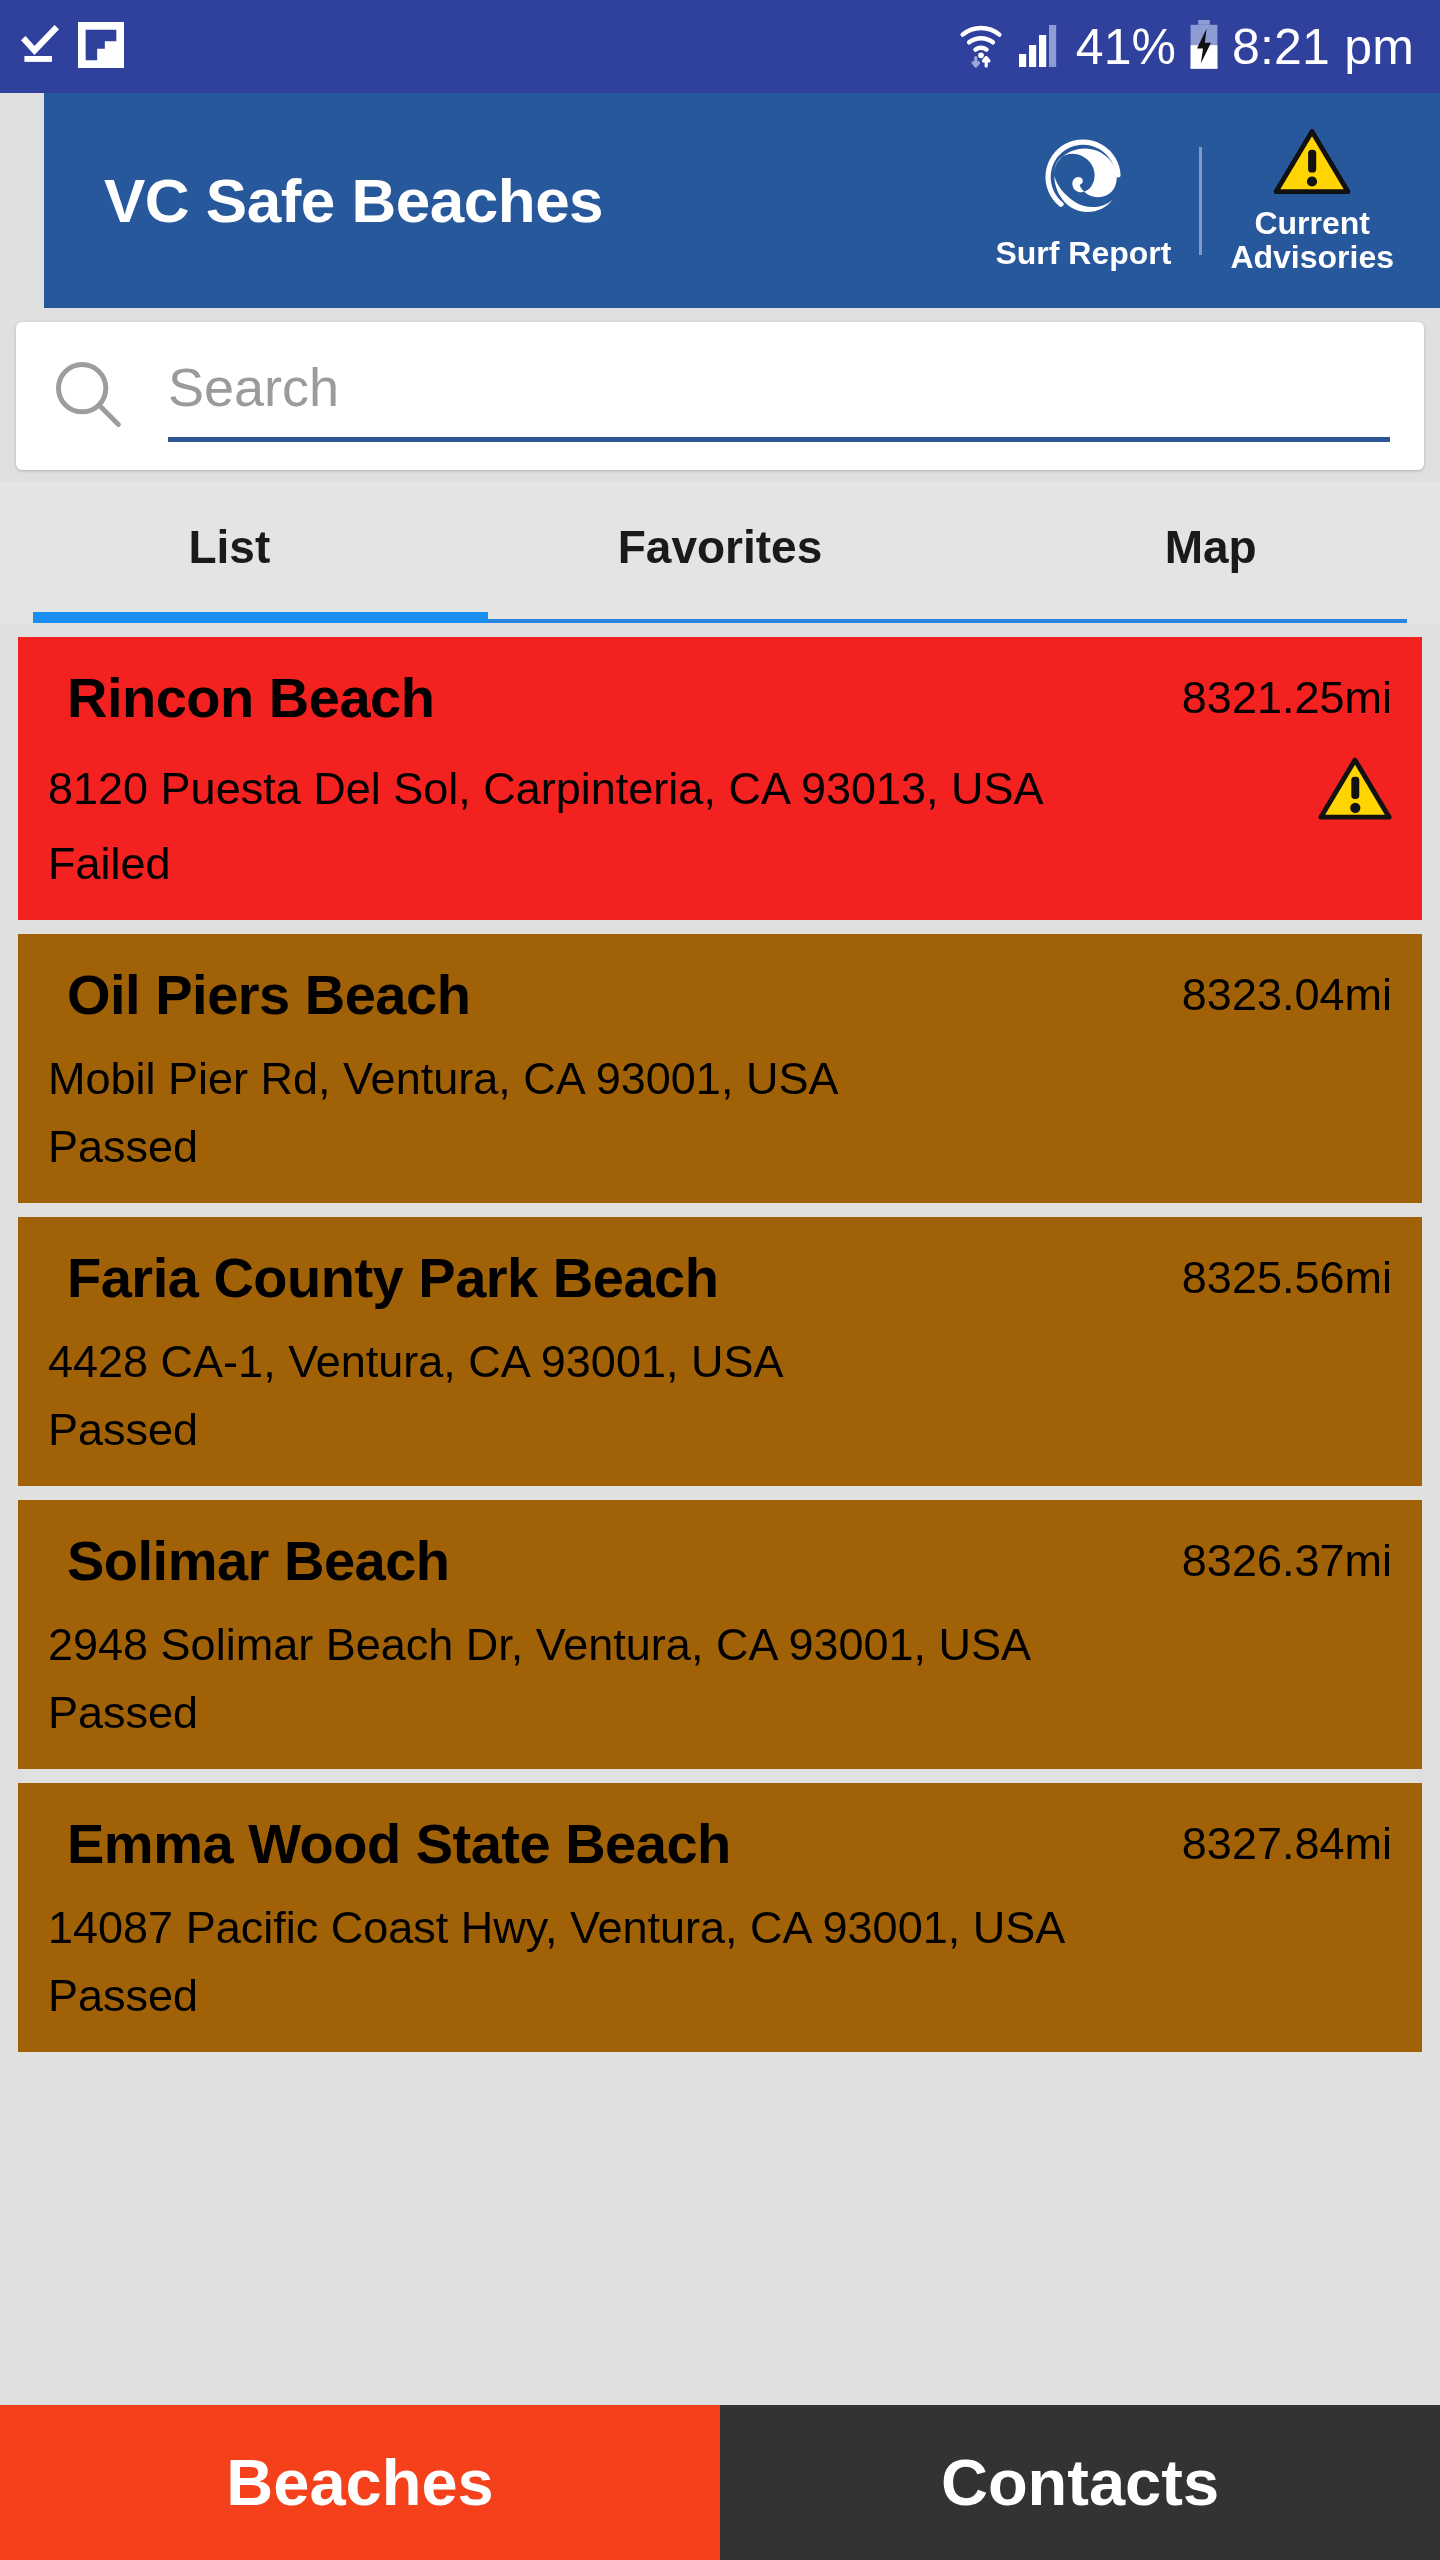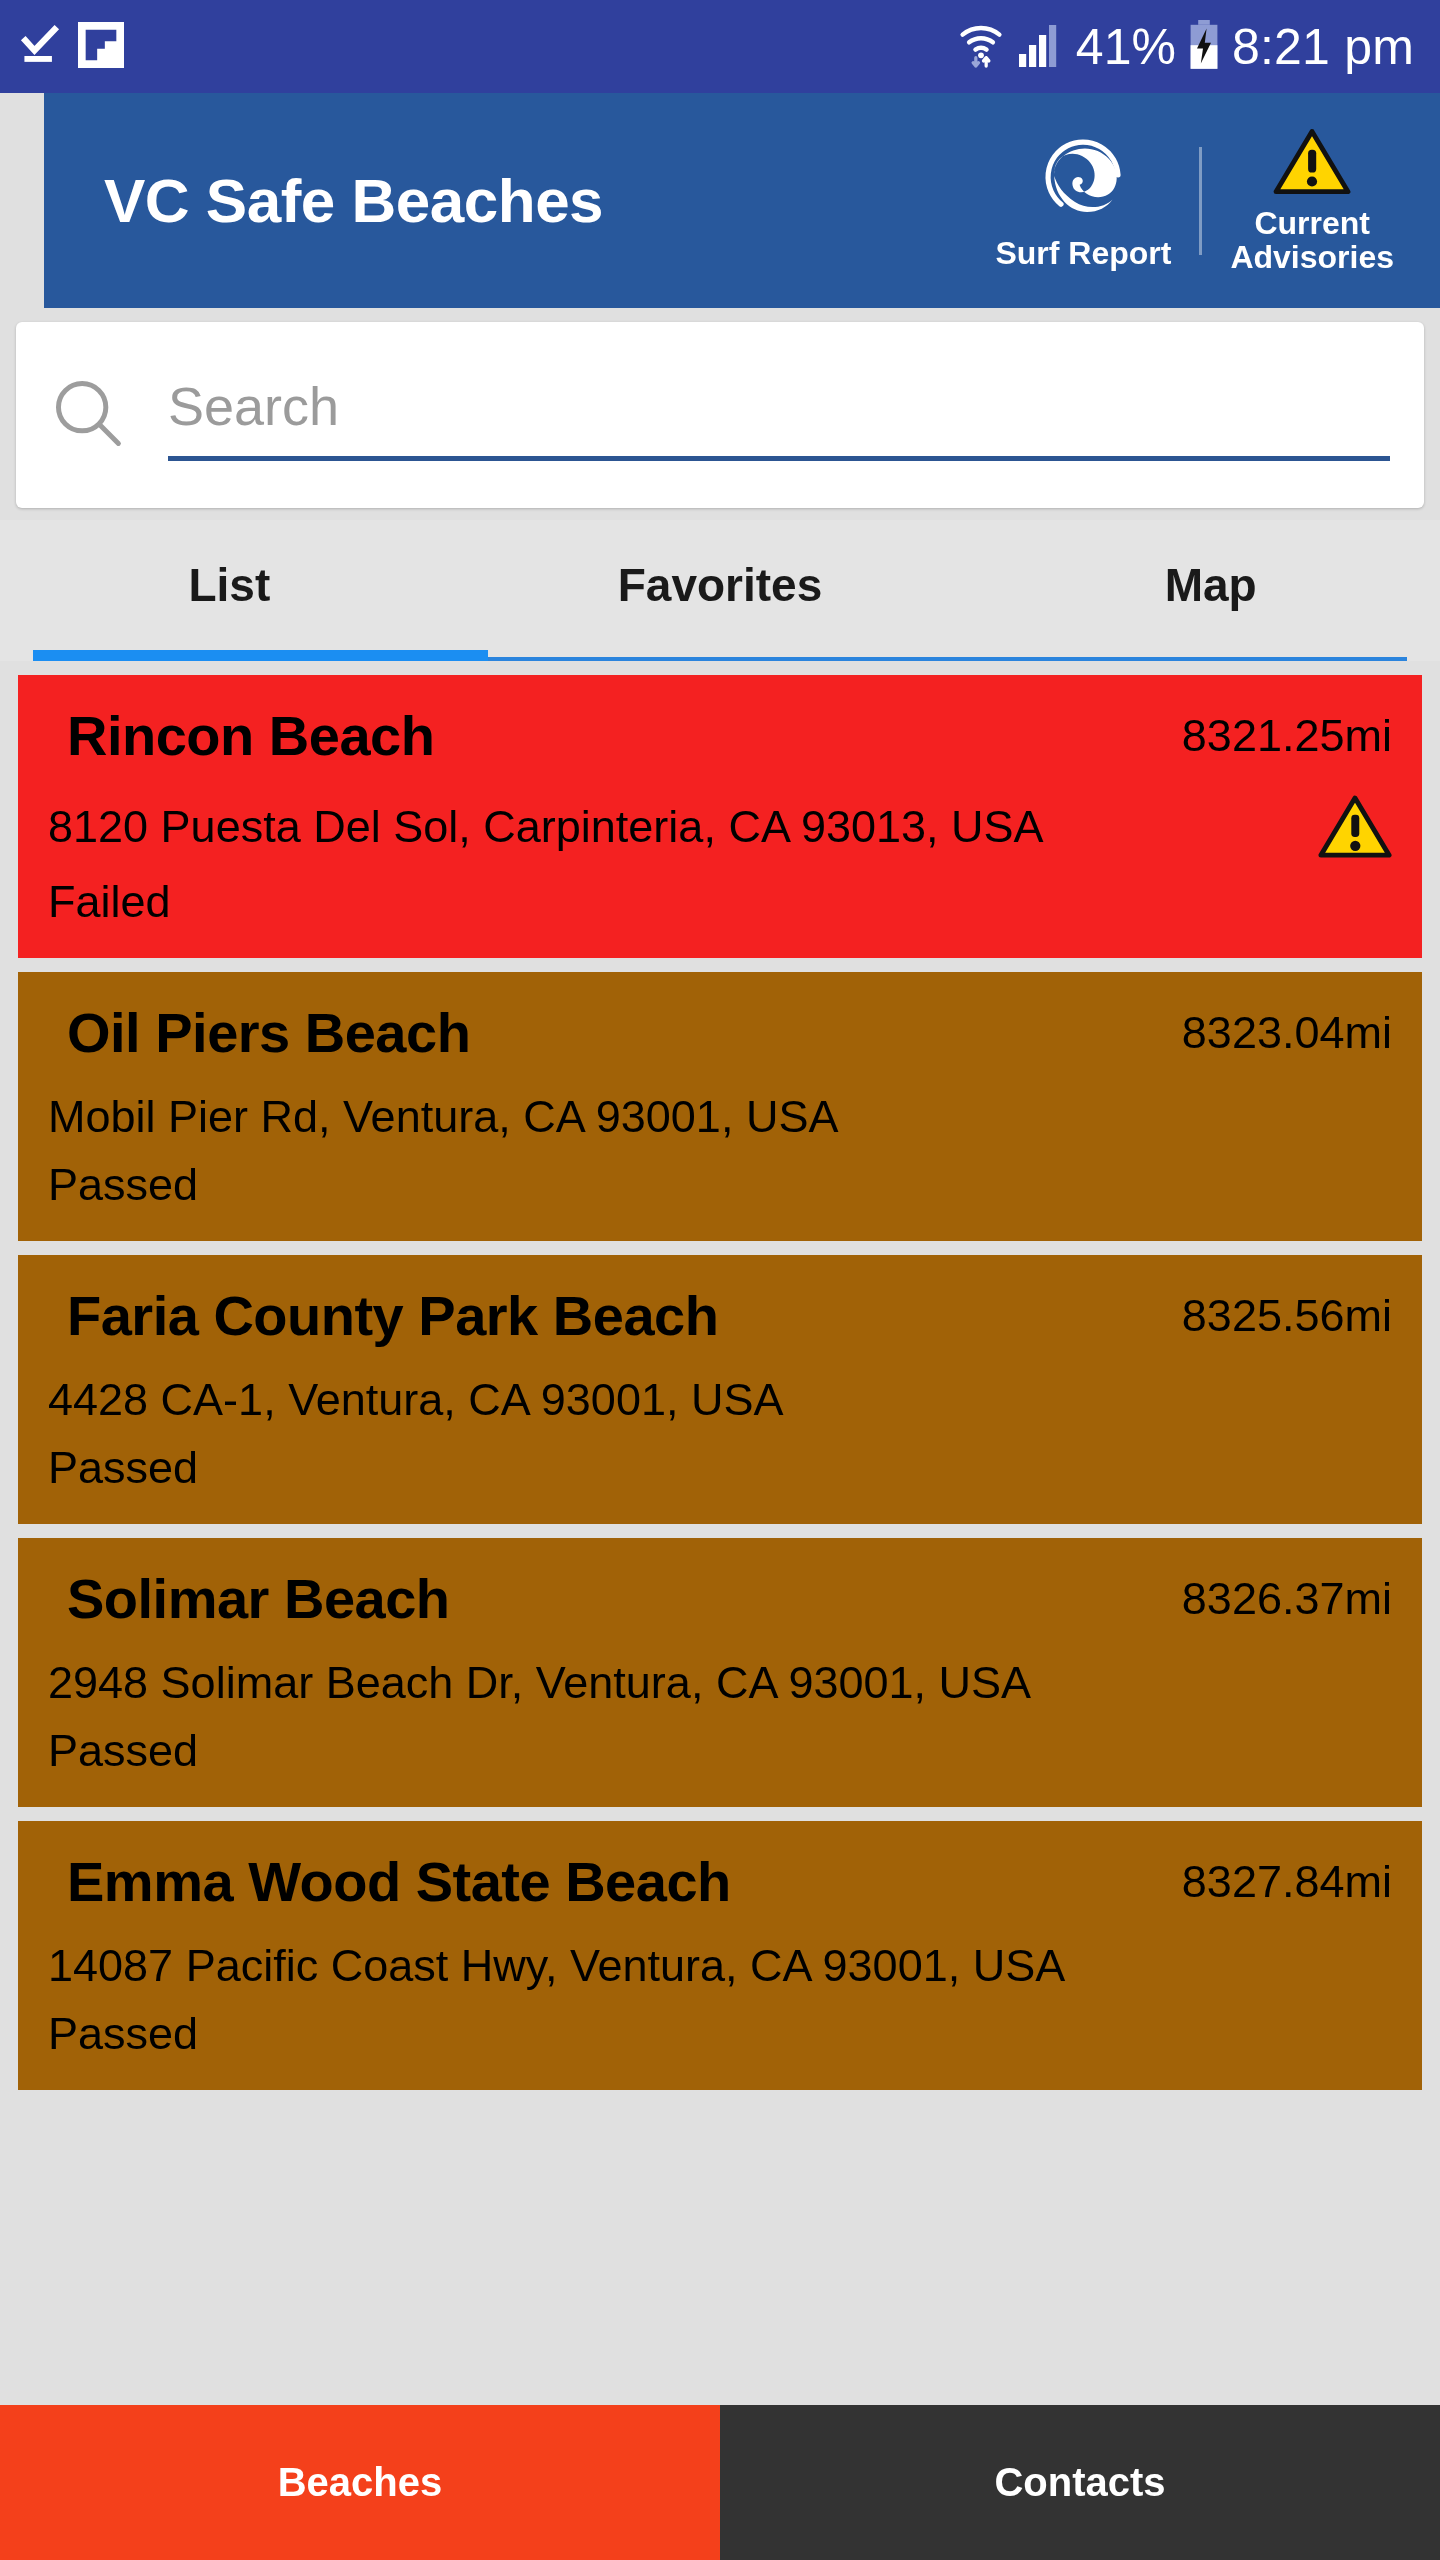--- a/index.html
+++ b/index.html
@@ -99,21 +99,21 @@
 
   
   .search-wrap {
     padding: 14px 16px 12px 16px;
     background: #e0e0e0;
     flex: 0 0 auto;
   }
   .search-card {
     background: #ffffff;
     border-radius: 6px;
-    height: 186px;
+    height: 148px;
     display: flex;
     align-items: center;
     padding: 0 34px;
     box-shadow: 0 1px 3px rgba(0,0,0,0.22);
   }
   .search-field {
     flex: 1;
     margin-left: 42px;
     border-bottom: 5px solid #2c5592;
     padding-bottom: 14px;
@@ -220,21 +220,21 @@
     width: 1440px;
     height: 155px;
     display: flex;
   }
   .navitem {
     flex: 1;
     display: flex;
     align-items: center;
     justify-content: center;
     color: #ffffff;
-    font-size: 40px;
+    font-size: 65px;
     font-weight: 700;
   }
   .navitem.active { background: #f4401b; }
   .navitem.inactive { background: #333333; }
 </style>
 </head>
 <body>
 
 <div id="app">
 

